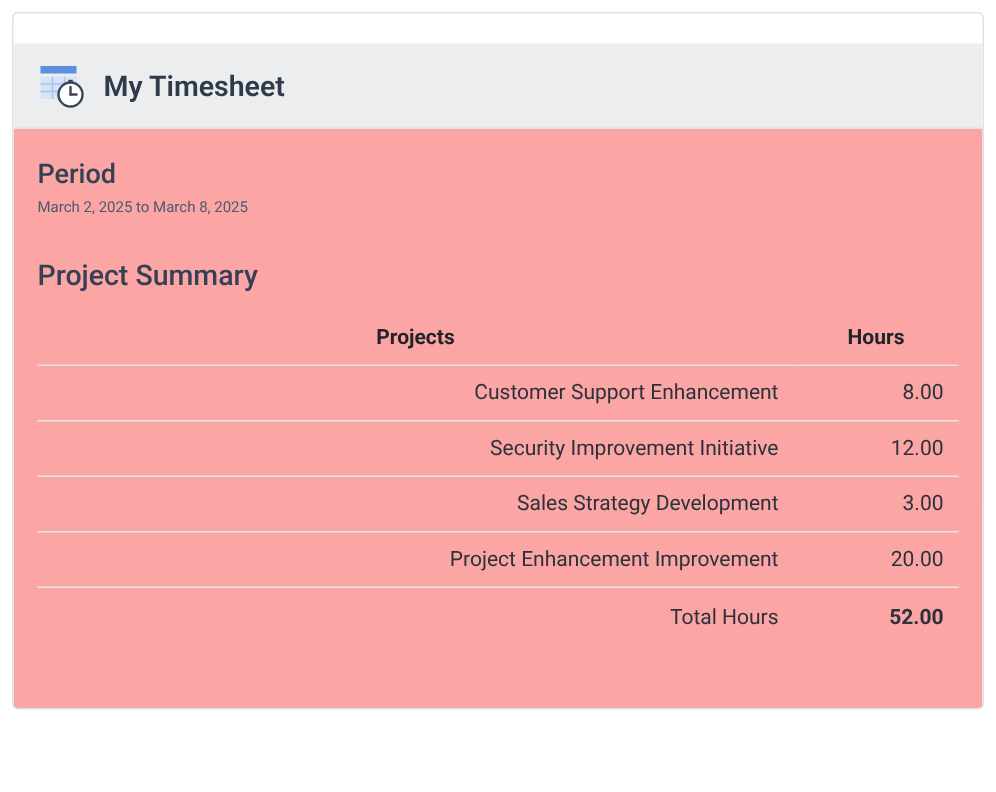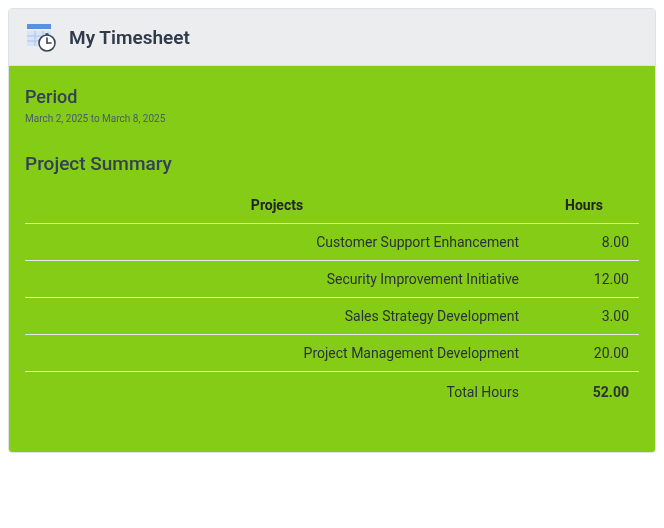--- a/index.html
+++ b/index.html
@@ -15,29 +15,30 @@
       border-radius: 4px;
       overflow: hidden;
     }
     .card-header {
       background: #ebedef;
       border-bottom: 1px solid #dee2e6;
       padding: 12px 16px;
       display: flex;
       align-items: center;
       gap: 12px;
+      margin-top: 20px;
     }
     .header-title {
       font-size: 19px;
       font-weight: 600;
       color: #2f3a4a;
     }
     .card-body {
       padding: 20px 16px 20px 16px;
-      background: #84cc16;
+      background: #fca5a5;
     }
     .section-title {
       font-size: 18px;
       font-weight: 500;
       color: #334055;
       margin-bottom: 6px;
     }
     .period-value {
       font-size: 10px;
       color: #4b5a6e;
@@ -139,21 +140,21 @@
         </tr>
         <tr>
           <td>Security Improvement Initiative</td>
           <td>12.00</td>
         </tr>
         <tr>
           <td>Sales Strategy Development</td>
           <td>3.00</td>
         </tr>
         <tr>
-          <td>Project Management Development</td>
+          <td>Project Enhancement Improvement</td>
           <td>20.00</td>
         </tr>
         <tr class="total-row">
           <td>Total Hours</td>
           <td class="total-hours-value">52.00</td>
         </tr>
       </tbody>
     </table>
 
   </div>

